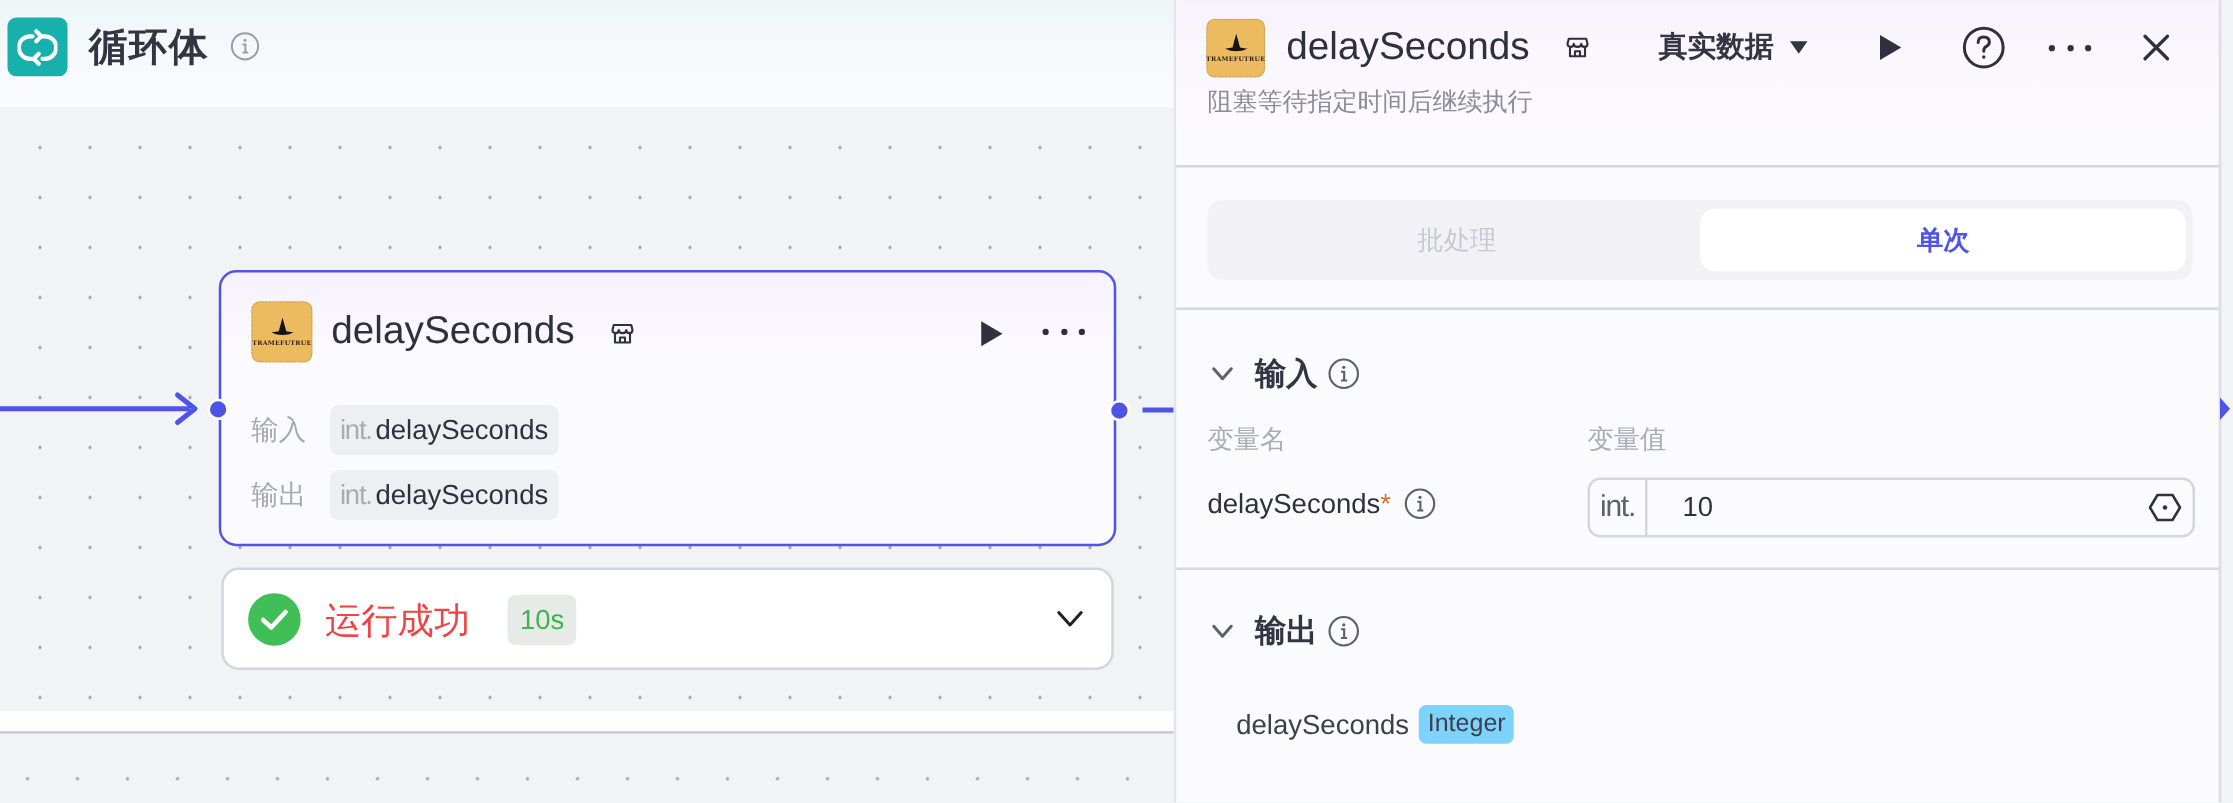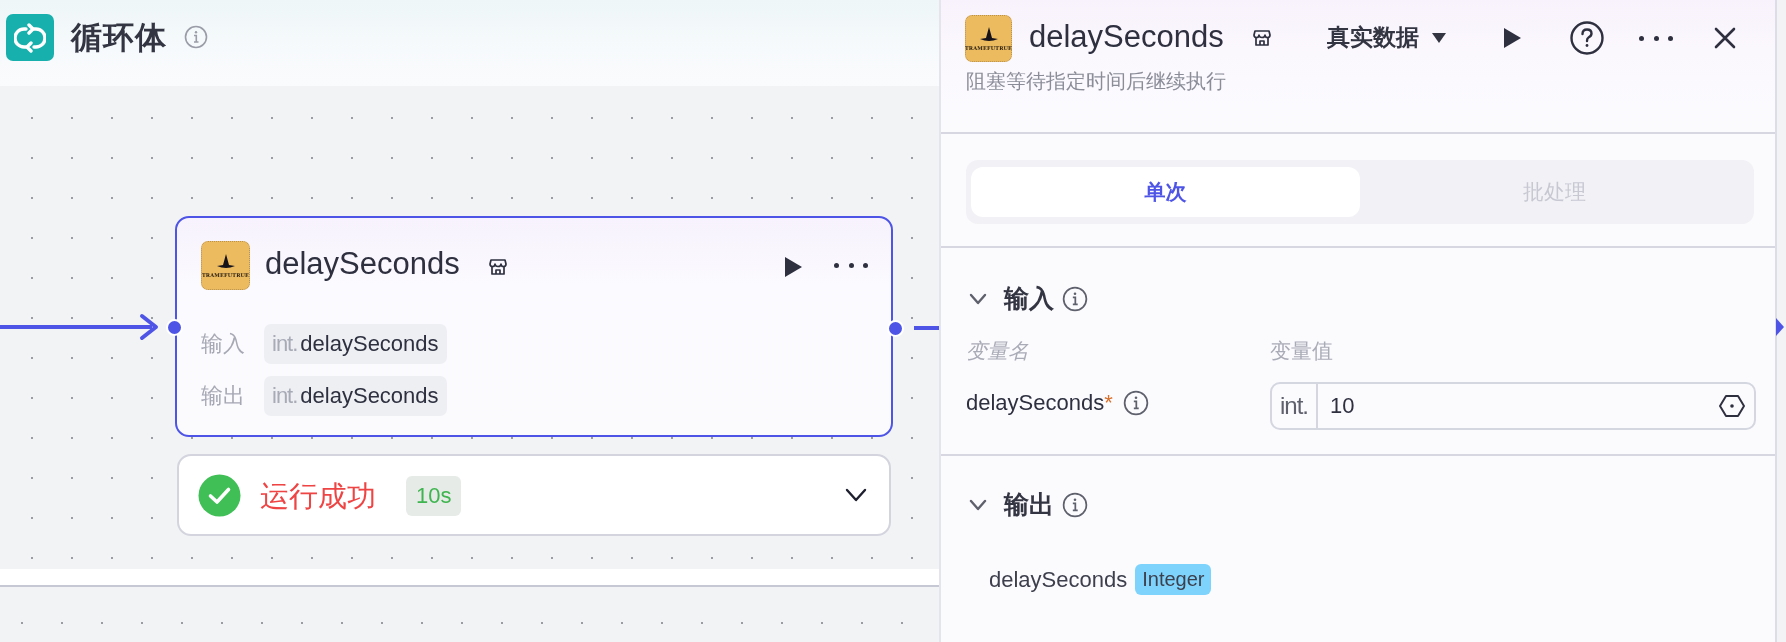--- a/index.html
+++ b/index.html
@@ -196,21 +196,21 @@
   .var-input {
     position: absolute; left: 329px; top: 382px; width: 486px; height: 48px;
     border: 2px solid #d4d6e0; border-radius: 10px; background: #fbfbfe;
     display: flex; align-items: center;
   }
   .var-type {
     width: 46px; height: 100%; border-right: 2px solid #d4d6e0;
     display: flex; align-items: center; justify-content: center;
     font-size: 24px; color: #5e606c; letter-spacing: -1px;
   }
-  .var-value { flex: 1; padding-left: 12px; font-size: 22px; color: #2e3040; }
+  .var-value { flex: 1; padding-left: 28px; font-size: 22px; color: #2e3040; }
   .var-hex { width: 28px; height: 28px; margin-right: 8px; }
   .divider2 { position: absolute; left: 0; top: 454px; width: 834px; height: 2px; background: #d6d7e0; }
   .out-row { position: absolute; left: 48px; top: 564px; display: flex; align-items: center; gap: 8px; }
   .out-name { font-size: 22px; color: #3d3f4c; }
   .out-type {
     font-size: 20px; color: #3d3f4c; background: #7dd3fc; border-radius: 6px;
     padding: 4px 7px;
   }
 </style>
 </head>
@@ -330,37 +330,37 @@
         <span class="dot"></span>
     </div>
     <svg class="p-close" viewBox="0 0 24 24" fill="none" stroke="#2e3040" stroke-width="2.6" stroke-linecap="round">
       <path d="M3 3 L21 21 M21 3 L3 21"></path>
     </svg>
     <div class="p-desc">阻塞等待指定时间后继续执行</div>
   </div>
 
   <div class="tabs-wrap">
     <div class="tabs">
+      <div class="tab inactive">批处理</div>
       <div class="tab active">单次</div>
-      <div class="tab inactive">批处理</div>
     </div>
   </div>
 
   <div class="section-head" style="top:282px;">
     <svg class="sec-chevron" viewBox="0 0 20 14" fill="none" stroke="#5e606c" stroke-width="2.4" stroke-linecap="round" stroke-linejoin="round">
       <path d="M3 3 L10 11 L17 3"></path>
     </svg>
     <span class="sec-title">输入</span>
     <svg class="sec-info" viewBox="0 0 24 24" fill="none" stroke="#5e606c" stroke-width="1.6">
       <circle cx="12" cy="12" r="10.5"></circle>
       <circle cx="12" cy="7.2" r="1.2" fill="#5e606c" stroke="none"></circle>
       <path d="M10 10.5 H12.3 V17 M10 17 H14.5"></path>
     </svg>
   </div>
-  <div class="col-head" style="left:25px;font-style:italic;">变量名</div>
+  <div class="col-head" style="left:25px;">变量名</div>
   <div class="col-head" style="left:329px;">变量值</div>
   <div class="var-row">
     <span class="var-name">delaySeconds</span>
     <span class="var-req">*</span>
     <svg class="var-info" viewBox="0 0 24 24" fill="none" stroke="#5e606c" stroke-width="1.6">
       <circle cx="12" cy="12" r="10.5"></circle>
       <circle cx="12" cy="7.2" r="1.2" fill="#5e606c" stroke="none"></circle>
       <path d="M10 10.5 H12.3 V17 M10 17 H14.5"></path>
     </svg>
   </div>

